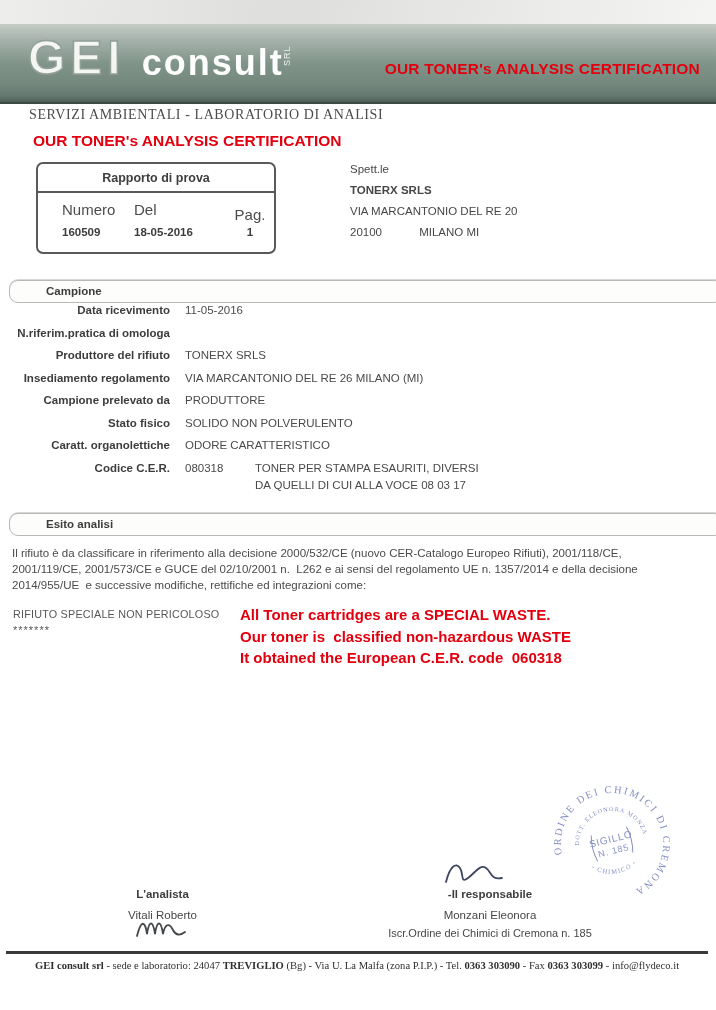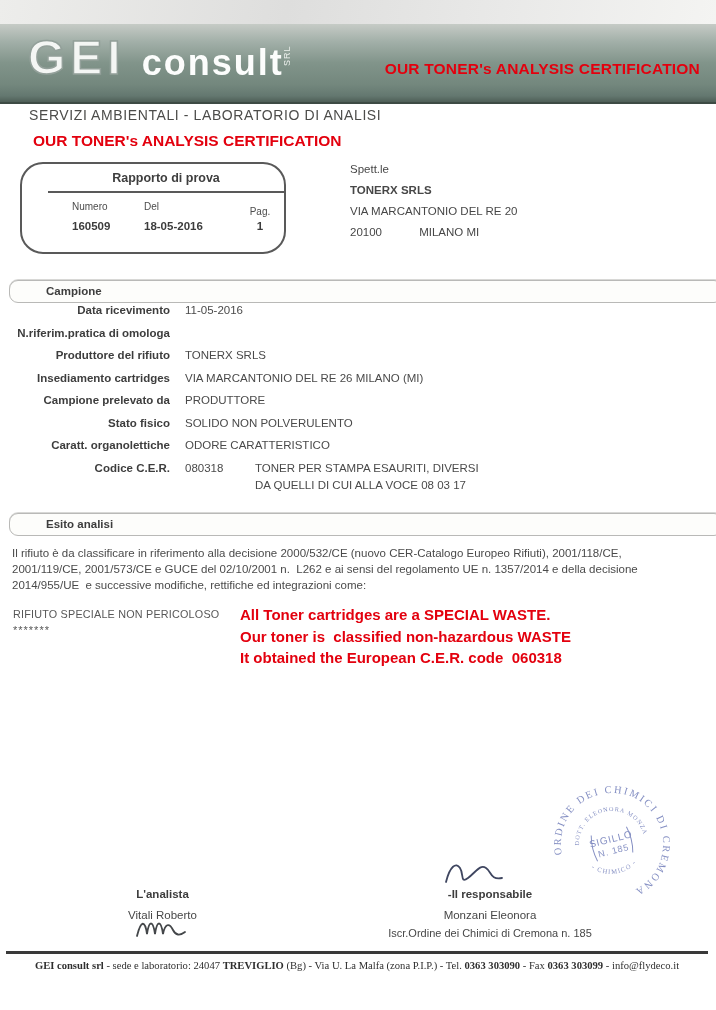--- a/index.html
+++ b/index.html
@@ -33,42 +33,42 @@
     transform:rotate(-90deg) translateX(6px); transform-origin:left bottom;
     margin-left:8px; margin-bottom:10px;
   }
   .band-red-title {
     position:absolute; right:16px; top:36px;
     font-size:15.5px; font-weight:bold; color:var(--red);
     letter-spacing:0.2px;
   }
   .subtitle {
     position:absolute; top:107px; left:29px;
-    font-family:Liberation Sans, sans-serif;
+    font-family:Liberation Serif, serif;
     font-size:14px; color:#4c4c4a; letter-spacing:0.6px;
   }
   .red-title2 {
     position:absolute; top:132px; left:33px;
     font-size:15.5px; font-weight:bold; color:var(--red);
   }
   
   .report-box {
-    position:absolute; top:162px; left:20px; width:236px; height:88px;
-    border:2px solid #595959; border-radius:23px;padding-left:26px;
+    position:absolute; top:162px; left:36px; width:236px; height:88px;
+    border:2px solid #595959; border-radius:7px;
   }
   .report-box-title {
     text-align:center; font-weight:bold; font-size:12.5px; color:#3e3e3e;
     padding:7px 0 6px; border-bottom:2px solid #595959;
   }
   .report-grid { display:flex; padding:8px 0 0 24px; }
   .report-col { display:flex; flex-direction:column; }
   .report-col.c1 { width:72px; }
   .report-col.c2 { width:92px; }
   .report-col.c3 { width:48px; align-items:center; }
-  .report-head { font-size:10px; color:#4c4c4c; margin-bottom:8px; }
+  .report-head { font-size:15px; color:#4c4c4c; margin-bottom:8px; }
   .report-col.c3 .report-head { margin-top:5px; margin-bottom:3px; }
   .report-val { font-size:11.5px; font-weight:bold; color:#3c3c3c; }
   
   .recipient { position:absolute; top:163px; left:350px; font-size:11.5px; }
   .recipient div { margin-bottom:9px; }
   .recipient .r-name { font-weight:bold; }
   .recipient .r-cityrow span { margin-right:34px; }
   
   .section-box {
     position:absolute; left:9px; width:676px;
@@ -173,21 +173,21 @@
     </div>
     <div class="field-row">
       <span class="field-label">N.riferim.pratica di omologa</span>
       <span class="field-value"></span>
     </div>
     <div class="field-row">
       <span class="field-label">Produttore del rifiuto</span>
       <span class="field-value">TONERX SRLS</span>
     </div>
     <div class="field-row">
-      <span class="field-label">Insediamento cartridges</span>
+      <span class="field-label">Insediamento regolamento</span>
       <span class="field-value">VIA MARCANTONIO DEL RE 26 MILANO (MI)</span>
     </div>
     <div class="field-row">
       <span class="field-label">Campione prelevato da</span>
       <span class="field-value">PRODUTTORE</span>
     </div>
     <div class="field-row">
       <span class="field-label">Stato fisico</span>
       <span class="field-value">SOLIDO NON POLVERULENTO</span>
     </div>

